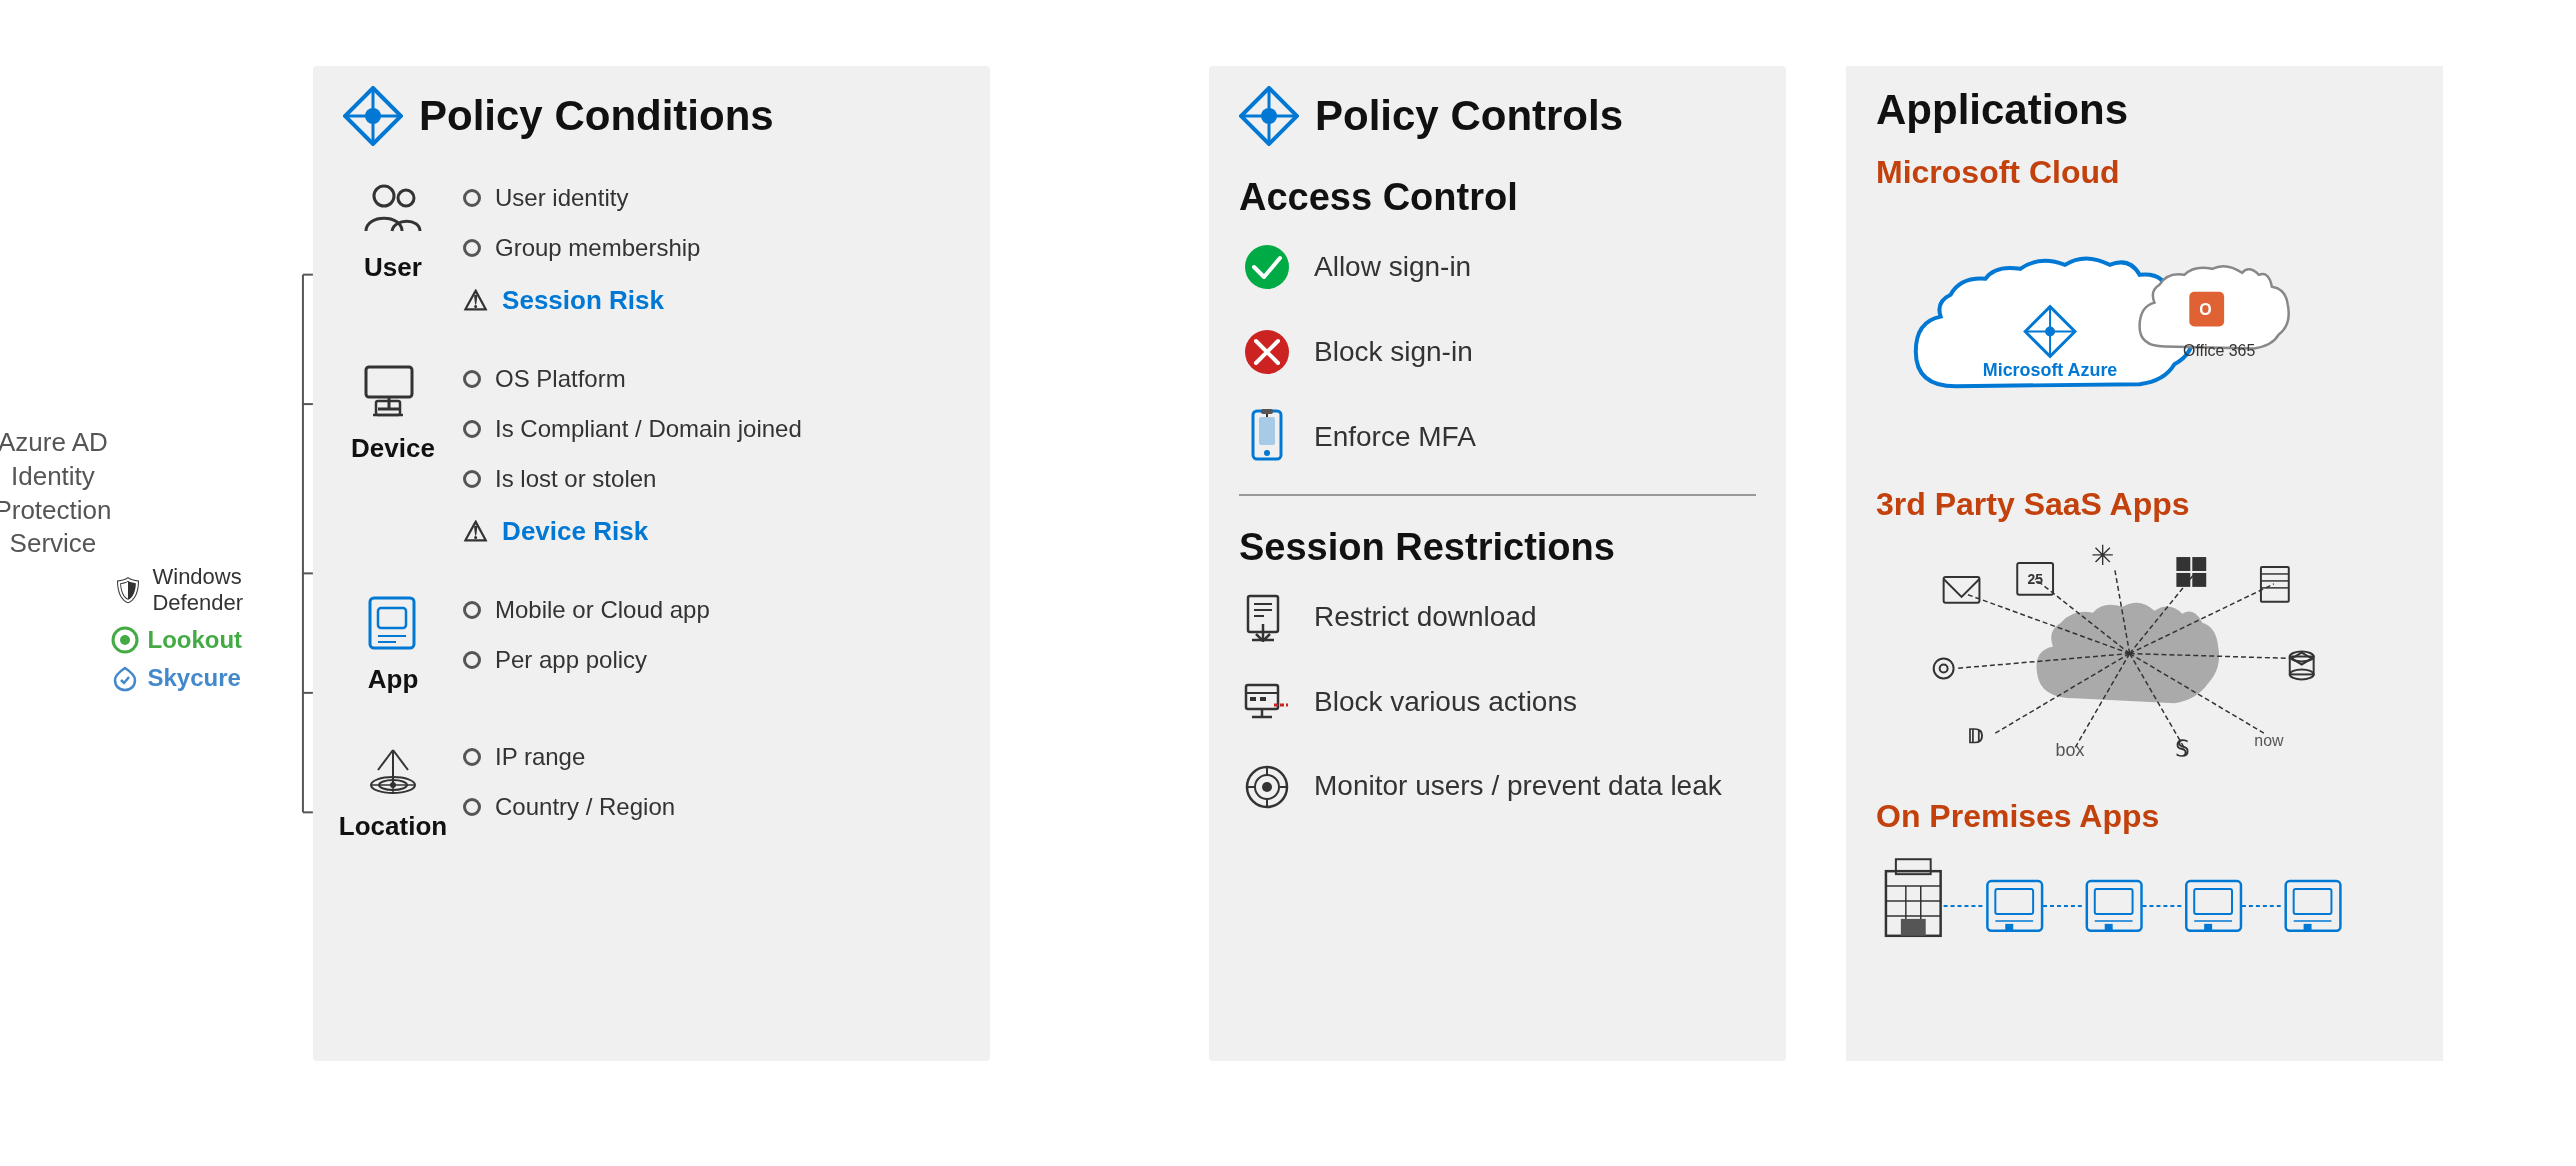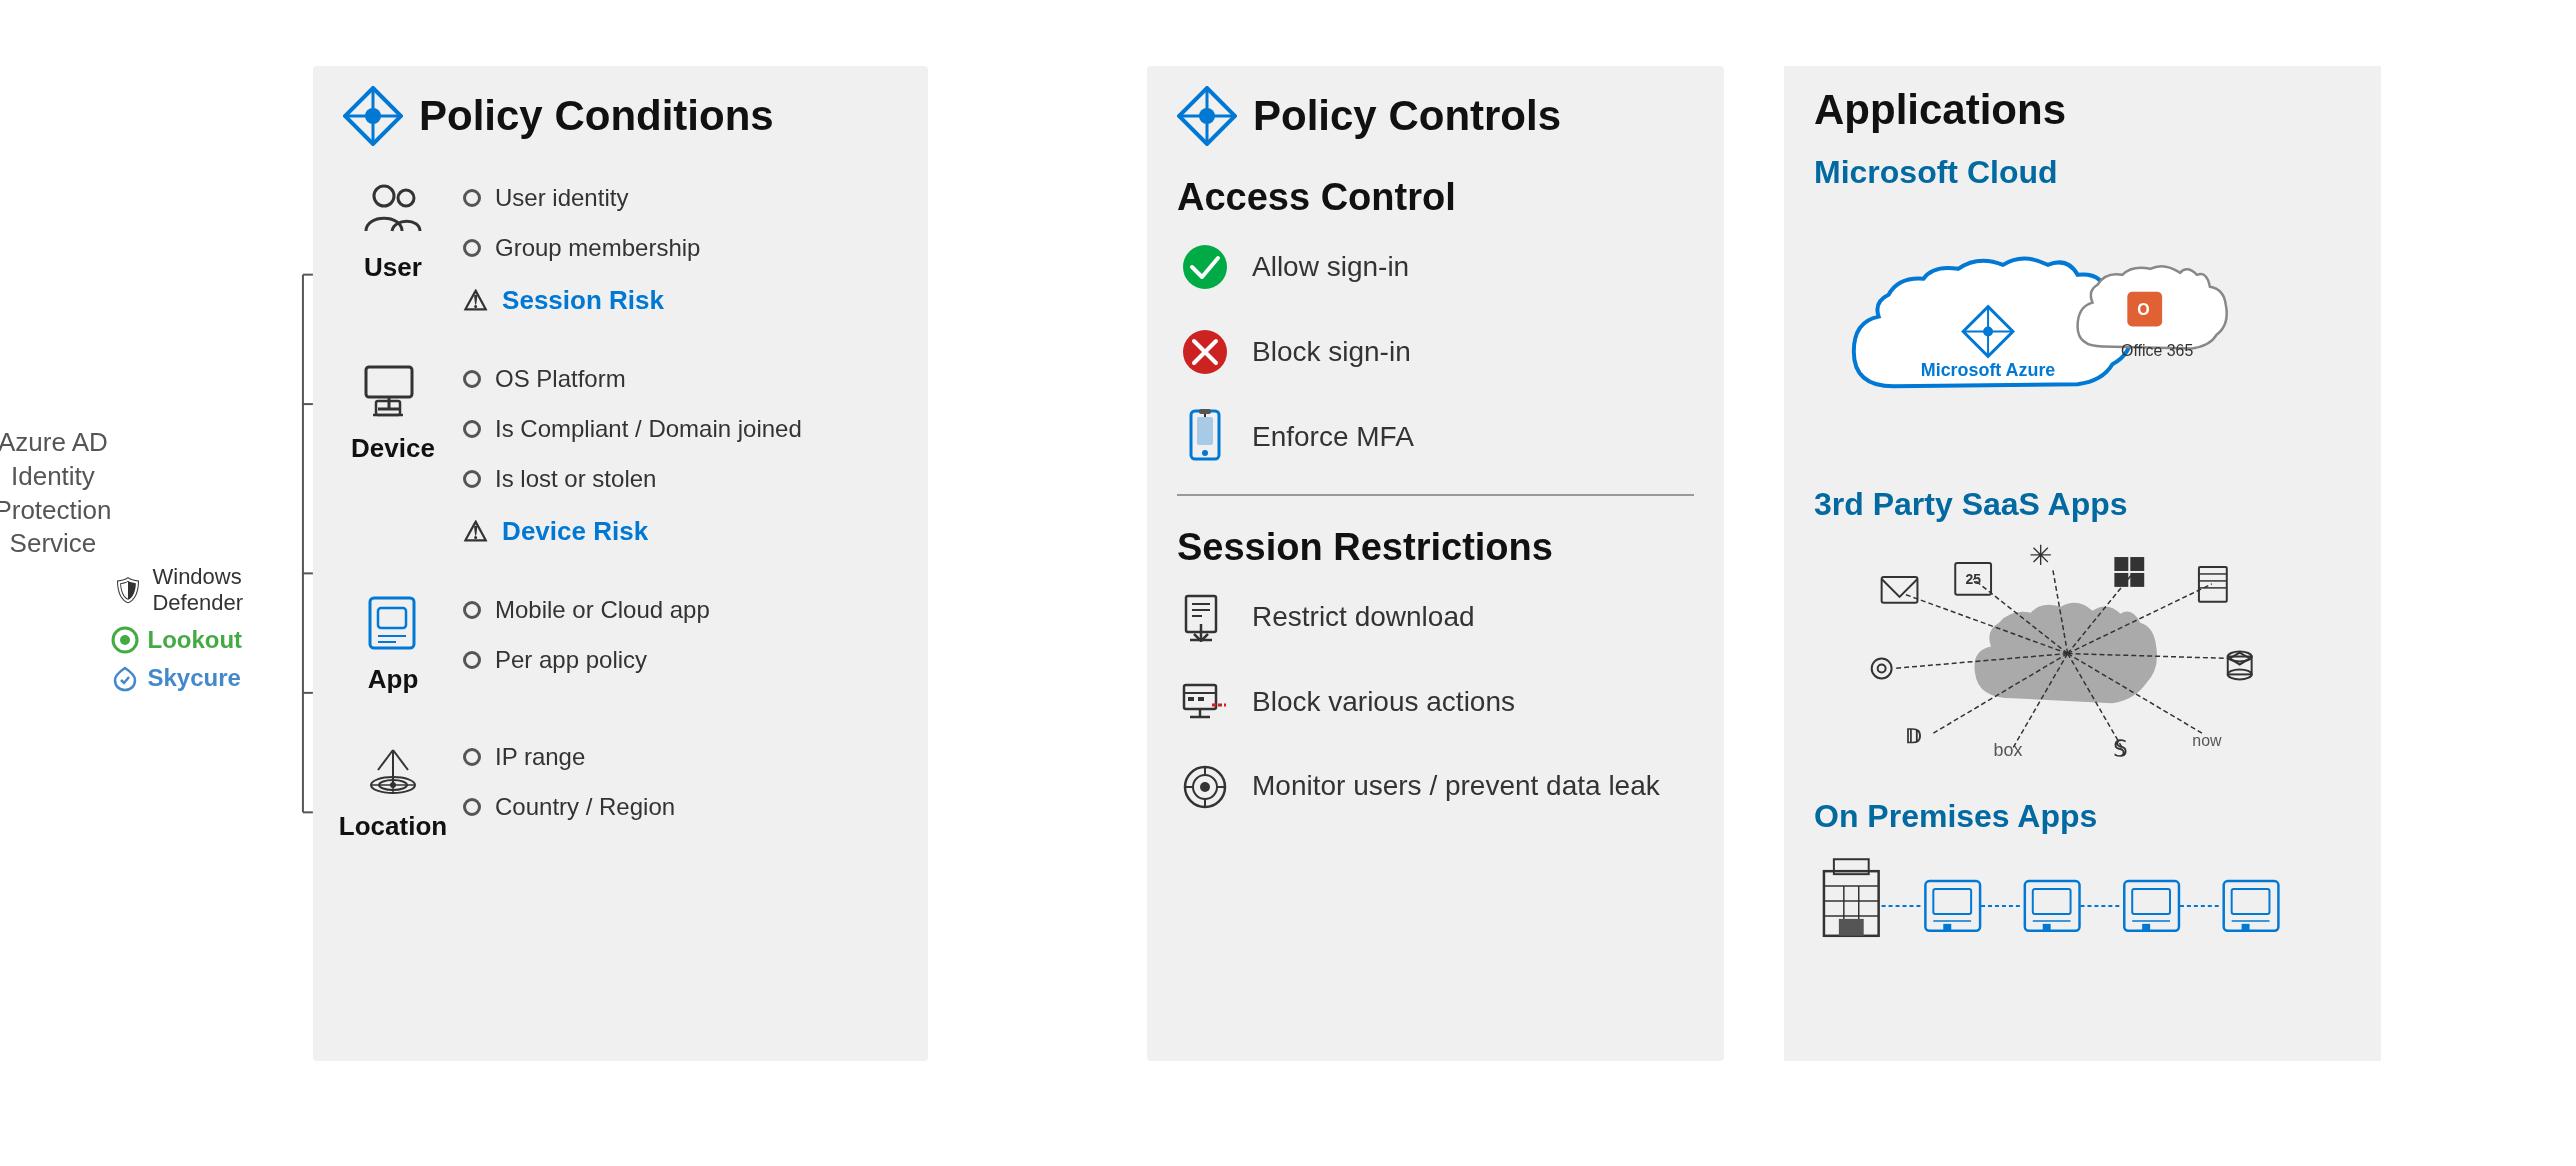--- a/index.html
+++ b/index.html
@@ -58,21 +58,21 @@
       align-items: center;
       gap: 8px;
       font-size: 24px;
       color: #333;
     }
 
     
     .policy-conditions {
       background: #f0f0f0;
       border-radius: 4px;
-      width: 615px;
+      width: 677px;
       min-height: 995px;
       padding: 20px 30px;
       position: relative;
     }
     .section-header {
       display: flex;
       align-items: center;
       gap: 16px;
       margin-bottom: 30px;
     }
@@ -197,21 +197,21 @@
     }
     .app-section-title {
       font-size: 42px;
       font-weight: 700;
       color: #111;
       margin-bottom: 20px;
     }
     .app-sub-title {
       font-size: 32px;
       font-weight: 700;
-      color: #0369a1;
+      color: #c2410c;
       margin-bottom: 16px;
       margin-top: 20px;
     }
 
     
     .ms-cloud-area {
       position: relative;
       width: 100%;
       height: 259px;
       margin-bottom: 20px;

